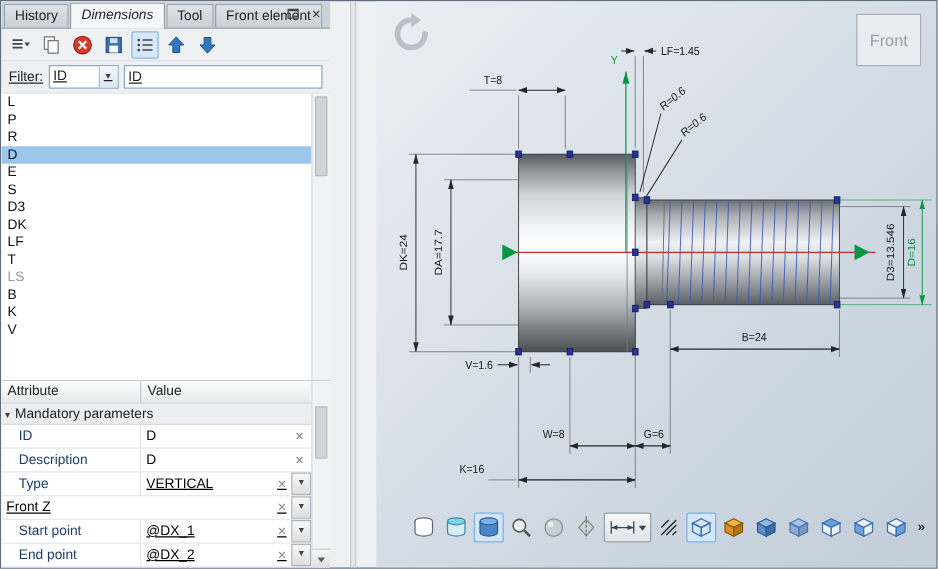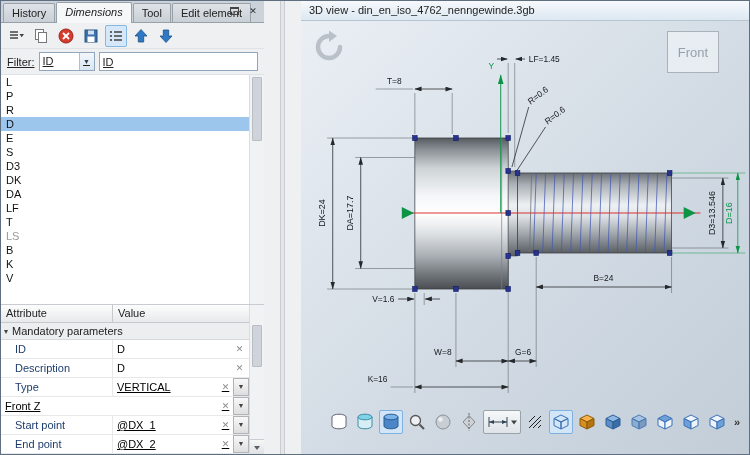--- a/index.html
+++ b/index.html
@@ -56,41 +56,41 @@
   .rtitle { height:20px; background:linear-gradient(#f6f9fc,#dde8f2); border-bottom:1px solid #b7c5d2; font-size:11px; padding:3px 8px; color:#222; flex:none; white-space:nowrap; }
   .viewport { position:relative; flex:1; background:linear-gradient(135deg,#eaeff4 0%,#d2dbe4 55%,#c2cdd8 100%); overflow:hidden; }
   .drawing { position:absolute; inset:0; width:100%; height:100%; }
   .drawing text { font-size:9px; fill:#15181b; }
   .drawing text.grn { fill:#0b9444; }
   .extg line { stroke:#60666c; stroke-width:0.6; }
   .gext { stroke:#2fa35f !important; stroke-width:0.6; }
   .dimln { stroke:#25282b; stroke-width:0.8; fill:none; }
   .gln { stroke:#0b9444; stroke-width:0.8; fill:none; }
 
-  .front-box { position:absolute; top:10px; right:30px; width:52px; height:42px; background:rgba(246,249,251,.55); border:1px solid #a9b2ba; display:flex; align-items:center; justify-content:center; font-size:13px; color:#98a1aa;margin-left:24px; }
+  .front-box { position:absolute; top:10px; right:12px; width:52px; height:42px; background:rgba(246,249,251,.55); border:1px solid #a9b2ba; display:flex; align-items:center; justify-content:center; font-size:13px; color:#98a1aa;margin-left:24px; }
   .rot-icon { position:absolute; top:8px; left:10px; }
 
   .view-toolbar { position:absolute; left:26px; bottom:20px; display:flex; gap:2px; align-items:center; }
   .vbtn { width:24px; height:24px; display:flex; align-items:center; justify-content:center; border:1px solid transparent; border-radius:2px; flex:none; }
   .vbtn.pressed { background:#d2e6f8; border-color:#7fb2e0; }
   .vbtn.combo-btn { width:38px; border:1px solid #9aa2aa; background:linear-gradient(#f6f8fa,#dfe4e9); }
   .overflow { font-size:11px; color:#333; padding:0 3px; font-weight:bold; }
 </style>
 </head>
 <body>
 
 <div class="window">
 
   <div class="left-panel">
 
     <div class="tabstrip">
       <div class="tab">History</div>
       <div class="tab active">Dimensions</div>
       <div class="tab">Tool</div>
-      <div class="tab">Edit element</div>
+      <div class="tab">Front element</div>
       <div class="win-btns">
         <span class="win-btn"><span class="float-glyph"></span></span>
         <span class="win-btn">✕</span>
       </div>
     </div>
 
     <div class="toolbar">
       <span class="tbtn">
         <svg width="18" height="18">
             <path d="M3 5h8M3 8h8M3 11h8" stroke="#444" stroke-width="1.4" fill="none"></path>
@@ -147,21 +147,20 @@
 
     <div class="listbox">
       <div class="litem">L</div>
       <div class="litem">P</div>
       <div class="litem">R</div>
       <div class="litem selected">D</div>
       <div class="litem">E</div>
       <div class="litem">S</div>
       <div class="litem">D3</div>
       <div class="litem">DK</div>
-      <div class="litem">DA</div>
       <div class="litem">LF</div>
       <div class="litem">T</div>
       <div class="litem disabled">LS</div>
       <div class="litem">B</div>
       <div class="litem">K</div>
       <div class="litem">V</div>
       <div class="vscroll">
         <div class="vthumb" style="top:2px;height:64px;"></div>
       </div>
     </div>
@@ -225,21 +224,20 @@
       <div class="vscroll">
         <div class="vthumb" style="top:20px;height:42px;"></div>
         <div class="sb-down"></div>
       </div>
     </div>
   </div>
 
   <div class="splitter"></div>
 
   <div class="right-panel">
-    <div class="rtitle">3D view - din_en_iso_4762_nenngewinde.3gb</div>
 
     <div class="viewport">
 
       <svg class="drawing" viewBox="0 0 480 433" preserveAspectRatio="none">
         <defs>
           <linearGradient id="gHead" x1="0" y1="0" x2="0" y2="1">
             <stop offset="0" stop-color="#565b60"></stop>
               <stop offset="0.08" stop-color="#8d9298"></stop>
             <stop offset="0.2" stop-color="#ced3d7"></stop>
               <stop offset="0.38" stop-color="#f4f6f8"></stop>

